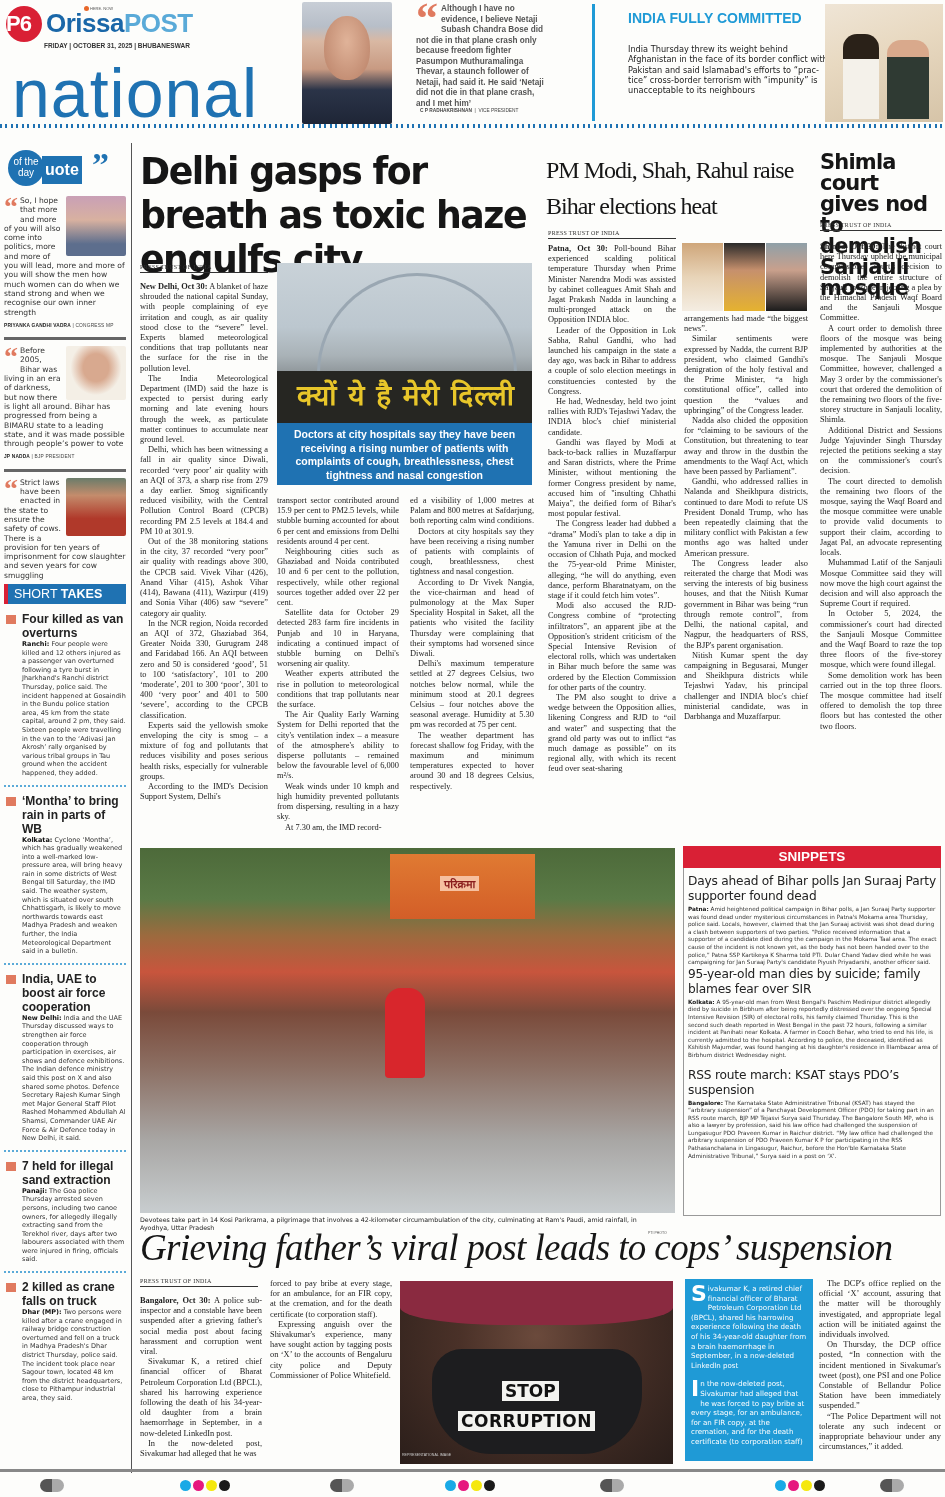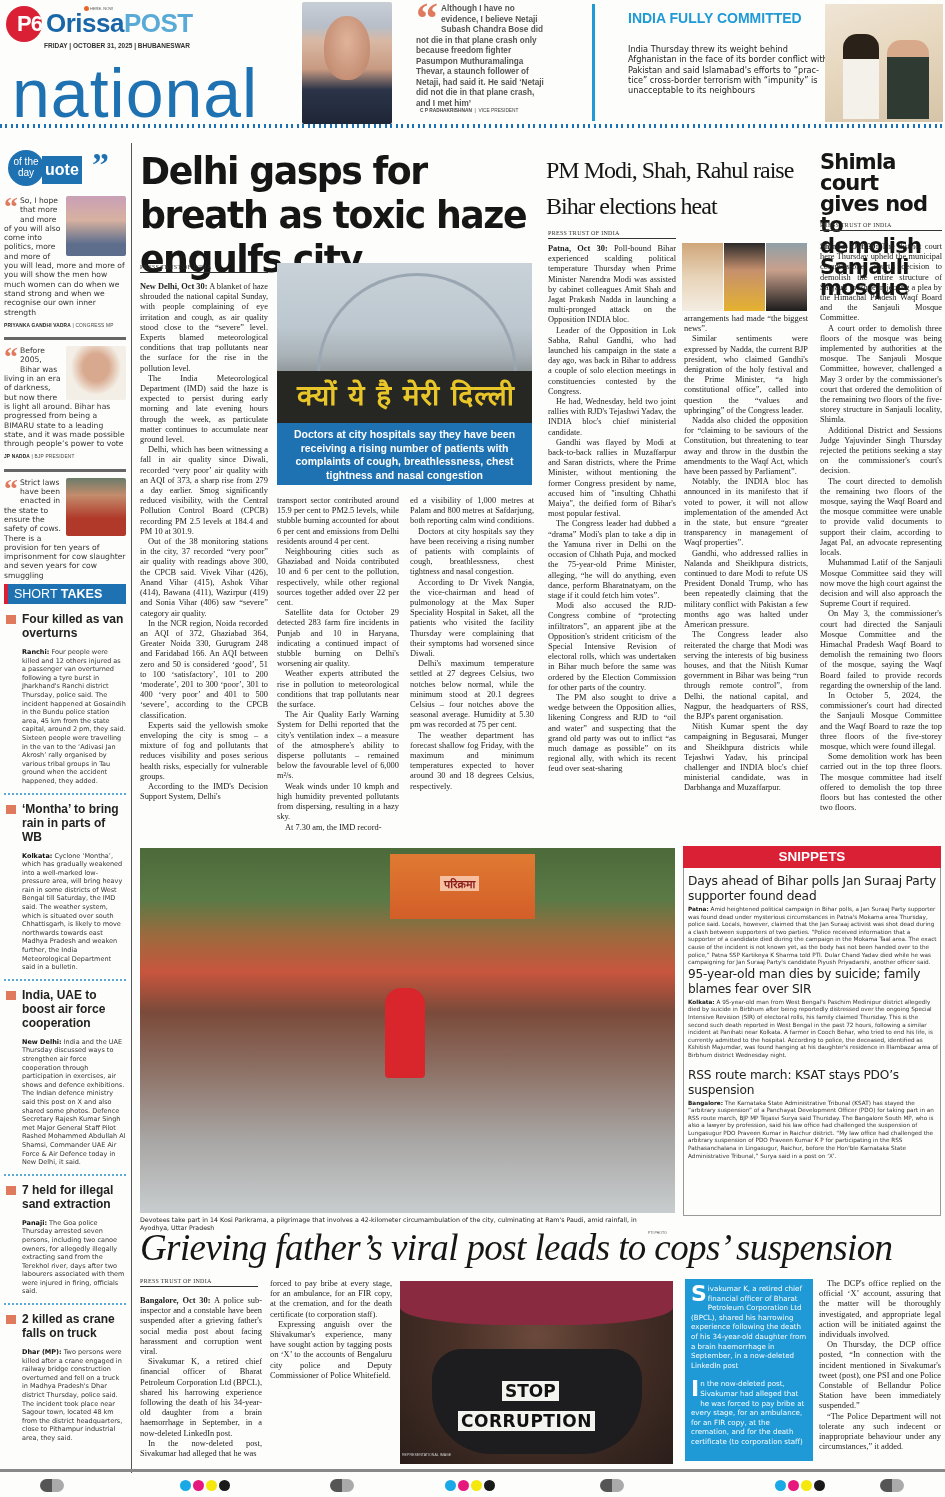--- a/index.html
+++ b/index.html
@@ -4,21 +4,21 @@
 <style>
 *{box-sizing:border-box;margin:0;padding:0}
 body{width:945px;height:1497px;background:#fdfdfb;font-family:"DejaVu Serif",serif;color:#1c1c1c;position:relative;overflow:hidden}
 .abs{position:absolute}
 .body-text{font-family:"Liberation Serif",serif;font-size:8.4px;line-height:10.2px;text-align:justify;color:#222}
 .body-text p{text-indent:8px}
 .body-text p.lead{text-indent:0}
 .dateline{font-weight:bold}
 .byline{font-family:"Liberation Serif",serif;font-size:6px;letter-spacing:.3px;color:#333;border-bottom:1px solid #333;padding-bottom:2px}
 
-.p6{left:6px;top:6px;width:36px;height:36px;border-radius:50%;background:#d92035;color:#fff;font-family:"Liberation Sans",sans-serif;font-weight:bold;font-size:22px;line-height:36px;text-align:right;letter-spacing:-1px}
+.p6{left:6px;top:6px;width:36px;height:36px;border-radius:50%;background:#d92035;color:#fff;font-family:"Liberation Sans",sans-serif;font-weight:bold;font-size:22px;line-height:36px;text-align:left;letter-spacing:-1px}
 .logo{left:46px;top:8px;font-family:"Liberation Sans",sans-serif;font-weight:bold;font-size:26px;letter-spacing:-.5px}
 .logo .o1{color:#1a67a8}.logo .o2{color:#5aaad8}
 .here{left:84px;top:6px;font-size:4px;color:#555;font-family:"Liberation Sans",sans-serif}
 .here .dot{display:inline-block;width:5px;height:5px;border-radius:50%;background:#e8672a;margin-right:1px;vertical-align:middle}
 .dateline-top{left:44px;top:42px;font-family:"Liberation Sans",sans-serif;font-size:6.5px;font-weight:bold;color:#333}
 .section{left:12px;top:58px;font-family:"Liberation Sans",sans-serif;font-size:68px;font-weight:300;color:#1f72b2;letter-spacing:1px;line-height:70px}
 .dash-rule{left:0;top:124px;width:945px;height:4px;background:repeating-linear-gradient(90deg,#1f72b2 0 2px,transparent 2px 5px,#1f72b2 5px 7px,transparent 7px 11px)}
 .portrait{left:302px;top:2px;width:90px;height:122px;background:linear-gradient(180deg,#c8ced6 0%,#b7bec8 20%,#d9b8a3 32%,#c89a82 55%,#2b3448 72%,#1e2536 100%);border-radius:2px}
 .portrait .face{position:absolute;left:22px;top:14px;width:46px;height:64px;border-radius:48% 48% 45% 45%;background:radial-gradient(ellipse at 50% 40%,#e0b399,#b98066)}
 .topquote{left:416px;top:4px;width:128px;font-family:"Liberation Sans",sans-serif;font-size:8.2px;line-height:10.5px;font-weight:bold;color:#555}
@@ -38,21 +38,21 @@
 .q-item{font-family:"DejaVu Sans",sans-serif;font-size:7.6px;line-height:9.3px;color:#333}
 .q-item .qm{float:left;font-size:28px;line-height:22px;color:#e07a5f;font-family:"Liberation Serif",serif;font-weight:bold;margin-right:2px}
 .q-photo{float:right;width:60px;margin-left:3px;border-radius:2px}
 .q-att{font-family:"Liberation Sans",sans-serif;font-size:4.8px;color:#444;margin-top:4px;letter-spacing:.2px}
 .q-att b{color:#222}
 .q-sep{height:3px;background:#666;margin:7px 0 6px}
 .col-rule{left:131px;top:143px;width:1px;height:1330px;background:#555}
 .short-head{left:4px;top:584px;width:122px;height:20px;background:#1f72b2;border-left:4px solid #d92035;color:#fff;font-family:"Liberation Sans",sans-serif;font-size:12.5px;line-height:20px;padding-left:6px}
 .st-item .st-title{font-family:"Liberation Sans",sans-serif;font-weight:bold;font-size:12px;line-height:14px;color:#222;padding-left:18px;position:relative}
 .st-item .st-title:before{content:"";position:absolute;left:2px;top:3px;width:10px;height:9px;background:#e07a5f}
-.st-item .st-body{font-family:"DejaVu Sans",sans-serif;font-size:6.5px;line-height:8.6px;color:#333;padding-left:18px;margin-top:8px}
+.st-item .st-body{font-family:"DejaVu Sans",sans-serif;font-size:6.5px;line-height:8.6px;color:#333;padding-left:18px;margin-top:0}
 .st-item .st-body b{color:#111}
 .st-sep{border-top:2px dotted #5aaad8;margin:7px 0 7px}
 
 .lead-head{left:140px;top:150px;width:400px;font-family:"DejaVu Sans",sans-serif;font-weight:bold;font-size:37px;line-height:44px;letter-spacing:-1.5px;transform:scaleX(.98);transform-origin:left;color:#161616}
 .lead-photo{left:277px;top:263px;width:255px;height:160px;background:linear-gradient(180deg,#c9d2d8 0%,#bcc7cf 40%,#a9b2b7 58%,#8c9397 70%,#7a7f80 75%);overflow:hidden}
 .lead-photo .arch{position:absolute;left:40px;top:10px;width:200px;height:120px;border:3px solid #9aa7b2;border-bottom:none;border-radius:100px 100px 0 0}
 .lead-photo .wall{position:absolute;left:0;top:108px;width:255px;height:52px;background:#262622}
 .lead-photo .hindi{position:absolute;left:4px;top:112px;width:250px;text-align:center;color:#e8c62a;font-family:"DejaVu Sans",sans-serif;font-size:28px;font-weight:bold;letter-spacing:1px}
 .lead-cap{left:277px;top:423px;width:255px;height:62px;background:#1f72b2;color:#fff;font-family:"Liberation Sans",sans-serif;font-weight:bold;font-size:10.5px;line-height:13.5px;text-align:center;padding:5px 6px}
 
@@ -219,35 +219,33 @@
   <p>He had, Wednesday, held two joint rallies with RJD's Tejashwi Yadav, the INDIA bloc's chief ministerial candidate.</p>
   <p>Gandhi was flayed by Modi at back-to-back rallies in Muzaffarpur and Saran districts, where the Prime Minister, without mentioning the former Congress president by name, accused him of "insulting Chhathi Maiya", the deified form of Bihar's most popular festival.</p>
   <p>The Congress leader had dubbed a “drama” Modi's plan to take a dip in the Yamuna river in Delhi on the occasion of Chhath Puja, and mocked the 75-year-old Prime Minister, alleging, “he will do anything, even dance, perform Bharatnatyam, on the stage if it could fetch him votes”.</p>
   <p>Modi also accused the RJD-Congress combine of “protecting infiltrators”, an apparent jibe at the Opposition's strident criticism of the Special Intensive Revision of electoral rolls, which was undertaken in Bihar much before the same was ordered by the Election Commission for other parts of the country.</p>
   <p>The PM also sought to drive a wedge between the Opposition allies, likening Congress and RJD to “oil and water” and suspecting that the grand old party was out to inflict “as much damage as possible” on its regional ally, with which its recent feud over seat-sharing</p>
 </div>
 <div class="abs body-text" style="left:684px;top:314px;width:124px">
   <p class="lead">arrangements had made “the biggest news”.</p>
   <p>Similar sentiments were expressed by Nadda, the current BJP president, who claimed Gandhi's denigration of the holy festival and the Prime Minister, “a high constitutional office”, called into question the “values and upbringing” of the Congress leader.</p>
   <p>Nadda also chided the opposition for “claiming to be saviours of the Constitution, but threatening to tear away and throw in the dustbin the amendments to the Waqf Act, which have been passed by Parliament”.</p>
-  <p>Notably, the INDIA bloc has announced in its manifesto that if voted to power, it will not allow implementation of the amended Act in the state, but ensure “greater transparency in management of Waqf properties”.</p>
   <p>Gandhi, who addressed rallies in Nalanda and Sheikhpura districts, continued to dare Modi to refute US President Donald Trump, who has been repeatedly claiming that the military conflict with Pakistan a few months ago was halted under American pressure.</p>
   <p>The Congress leader also reiterated the charge that Modi was serving the interests of big business houses, and that the Nitish Kumar government in Bihar was being “run through remote control”, from Delhi, the national capital, and Nagpur, the headquarters of RSS, the BJP's parent organisation.</p>
   <p>Nitish Kumar spent the day campaigning in Begusarai, Munger and Sheikhpura districts while Tejashwi Yadav, his principal challenger and INDIA bloc's chief ministerial candidate, was in Darbhanga and Muzaffarpur.</p>
 </div>
 
 <div class="abs shimla-head">Shimla court gives nod to demolish Sanjauli mosque</div>
 <div class="abs byline" style="left:820px;top:222px;width:122px">PRESS TRUST OF INDIA</div>
 <div class="abs body-text" style="left:820px;top:242px;width:122px">
   <p class="lead"><span class="dateline">Shimla, Oct 30:</span><span> The district court here Thursday upheld the municipal commissioner court's decision to demolish the entire structure of Sanjauli mosque, rejecting a plea by the Himachal Pradesh Waqf Board and the Sanjauli Mosque Committee.</span></p>
   <p>A court order to demolish three floors of the mosque was being implemented by authorities at the mosque. The Sanjauli Mosque Committee, however, challenged a May 3 order by the commissioner's court that ordered the demolition of the remaining two floors of the five-storey structure in Sanjauli locality, Shimla.</p>
   <p>Additional District and Sessions Judge Yajuvinder Singh Thursday rejected the petitions seeking a stay on the commissioner's court's decision.</p>
   <p>The court directed to demolish the remaining two floors of the mosque, saying the Waqf Board and the mosque committee were unable to provide valid documents to support their claim, according to Jagat Pal, an advocate representing locals.</p>
   <p>Muhammad Latif of the Sanjauli Mosque Committee said they will now move the high court against the decision and will also approach the Supreme Court if required.</p>
-  <p>On May 3, the commissioner's court had directed the Sanjauli Mosque Committee and the Himachal Pradesh Waqf Board to demolish the remaining two floors of the mosque, saying the Waqf Board failed to provide records regarding the ownership of the land.</p>
   <p>In October 5, 2024, the commissioner's court had directed the Sanjauli Mosque Committee and the Waqf Board to raze the top three floors of the five-storey mosque, which were found illegal.</p>
   <p>Some demolition work has been carried out in the top three floors. The mosque committee had itself offered to demolish the top three floors but has contested the other two floors.</p>
 </div>
 
 <div class="abs ayodhya">
   <div class="banner">
       <span>परिक्रमा</span>
     </div>
   <div class="redman"></div>
 </div>

